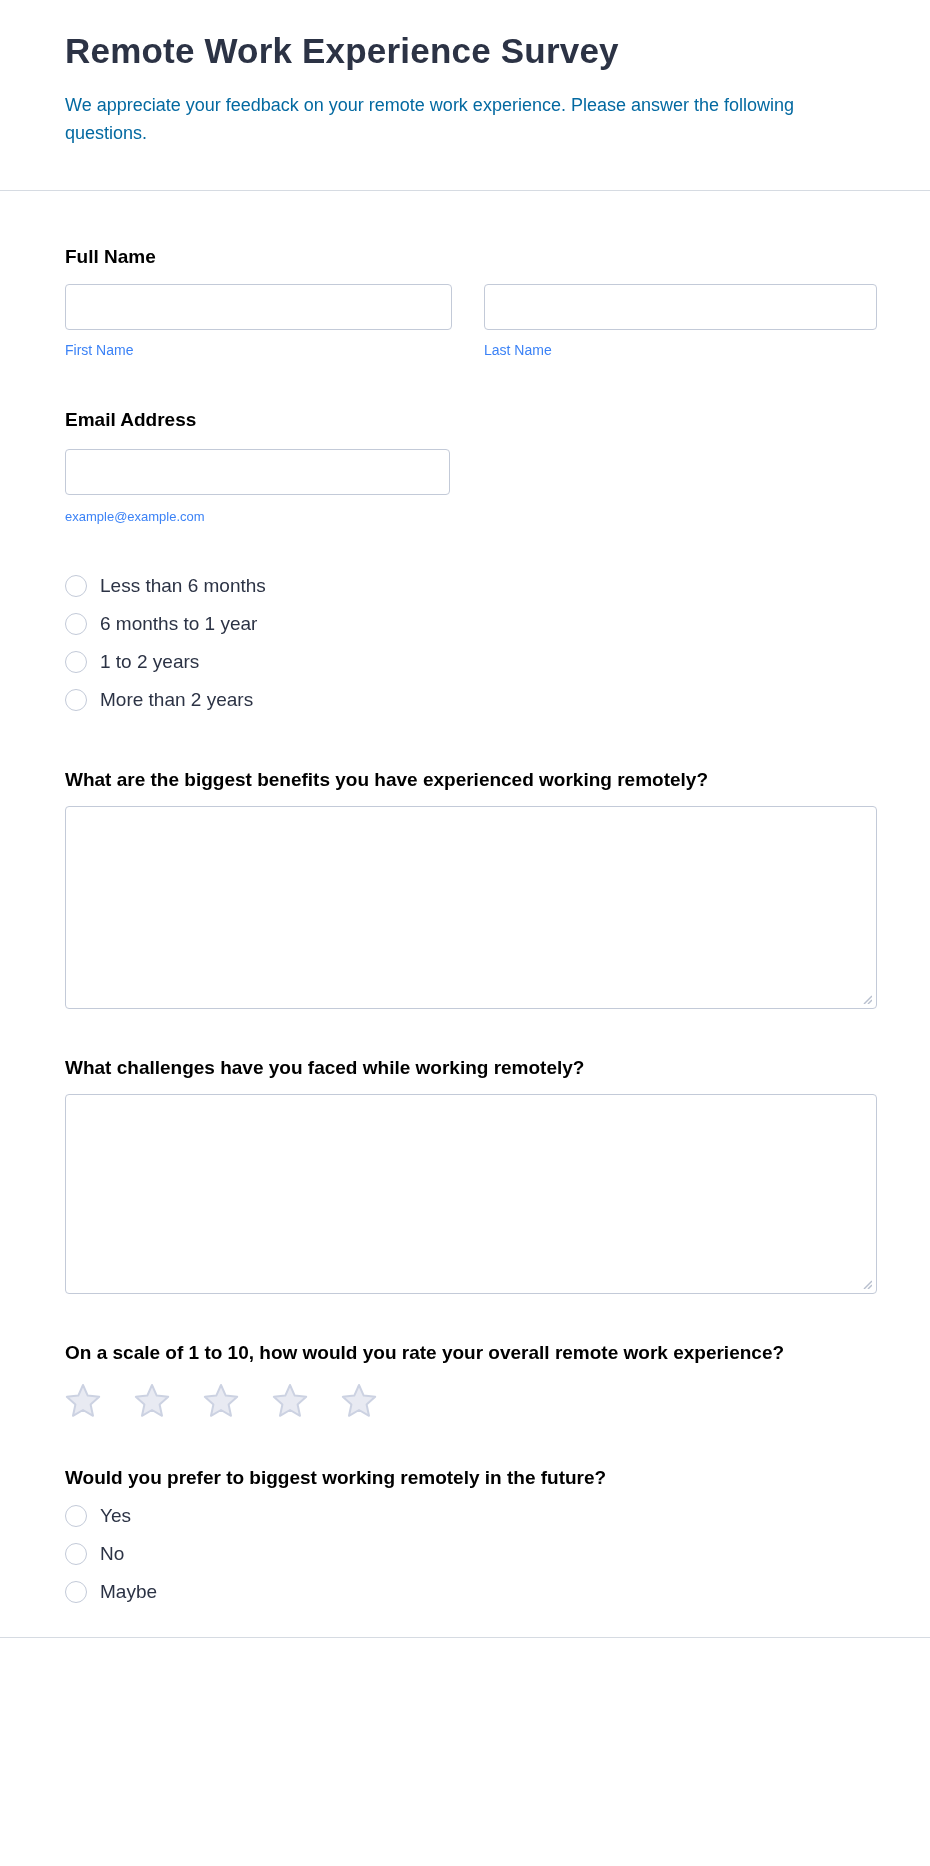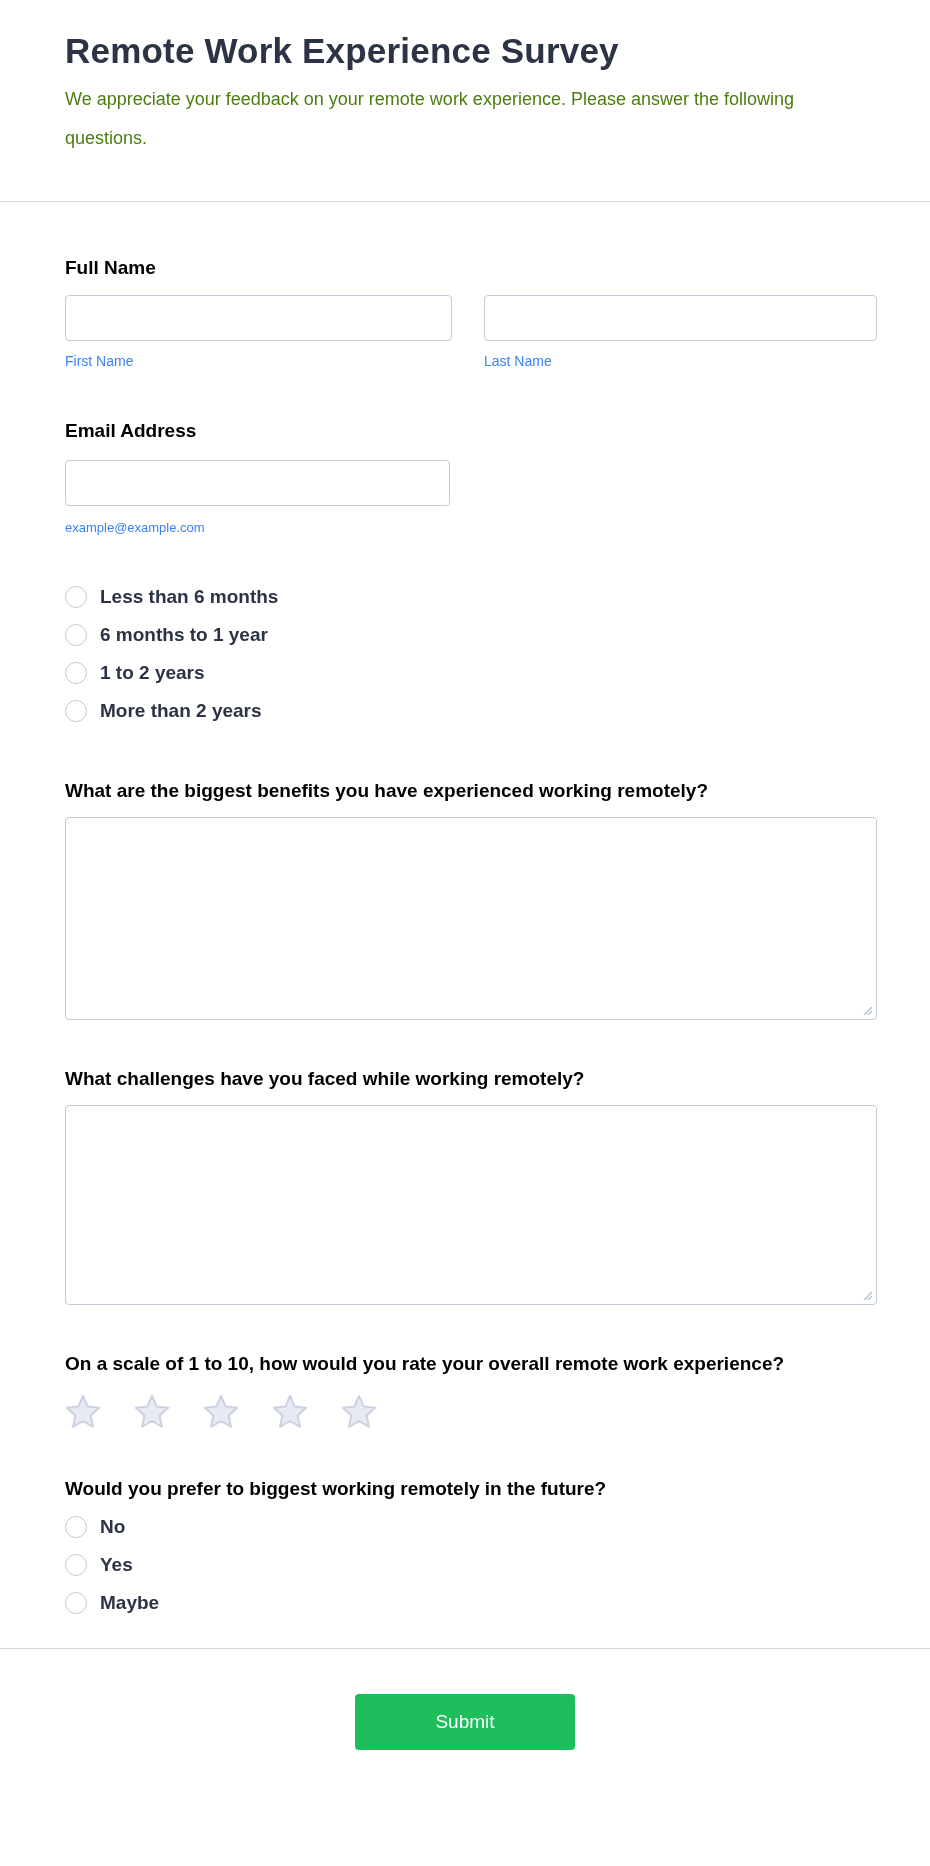--- a/index.html
+++ b/index.html
@@ -15,24 +15,24 @@
   
   .header { padding: 31px 65px 0 65px; }
   .form-title {
     font-size: 35px;
     font-weight: 700;
     color: #2c3345;
     line-height: 40px;
     letter-spacing: 0.2px;
   }
   .form-subtitle {
-    margin-top: 9px;
+    margin-top: 20px;
     font-size: 18px;
-    line-height: 39px;
-    color: #4d7c0f;
+    line-height: 28px;
+    color: #0369a1;
     max-width: 745px;
   }
   .divider {
     width: 100%;
     height: 0;
     border-top: 1px solid #d6dbe2;
   }
   .divider.header-divider { margin-top: 43px; }
   .divider.footer-divider { margin-top: 34px; }
 
@@ -78,21 +78,20 @@
 
   
   .block-radio-1 { margin-top: 50px; }
   .block-radio-2 { margin-top: 47px; }
   .radio-options { margin-top: 16px; }
   .radio-row {
     display: flex;
     align-items: flex-start;
     margin-bottom: 16px;
     cursor: pointer;
-    font-weight: bold;
   }
   .radio-row:last-child { margin-bottom: 0; }
   .radio-circle {
     width: 22px;
     height: 22px;
     border: 1px solid #c3cad8;
     border-radius: 50%;
     background: #ffffff;
     flex: 0 0 22px;
   }
@@ -264,36 +263,33 @@
             </svg>
         </span>
       </div>
     </div>
 
     <div class="block-radio-2">
       <div class="field-label">Would you prefer to biggest working remotely in the future?</div>
       <div class="radio-options">
         <div class="radio-row">
           <span class="radio-circle"></span>
+          <span class="radio-label">Yes</span>
+        </div>
+        <div class="radio-row">
+          <span class="radio-circle"></span>
           <span class="radio-label">No</span>
         </div>
         <div class="radio-row">
           <span class="radio-circle"></span>
-          <span class="radio-label">Yes</span>
-        </div>
-        <div class="radio-row">
-          <span class="radio-circle"></span>
           <span class="radio-label">Maybe</span>
         </div>
       </div>
     </div>
 
   </div>
 
   <div class="divider footer-divider"></div>
 
-  <div class="submit-row">
-    <button class="submit-button">Submit</button>
-  </div>
 
   <div class="bottom-space"></div>
 
 </div>
 
 </body></html>

